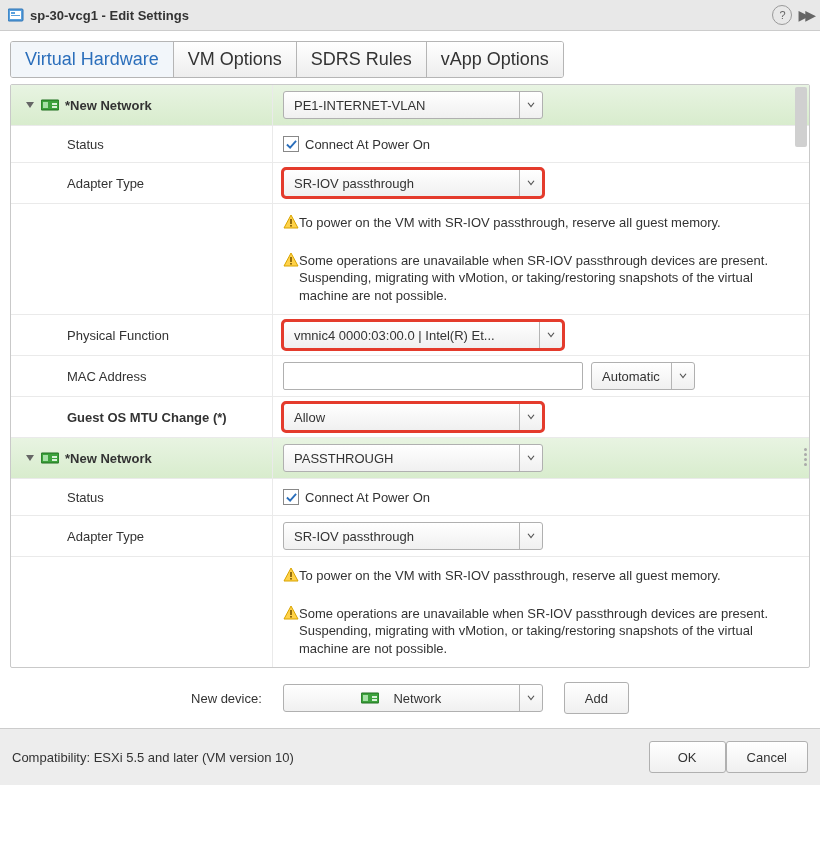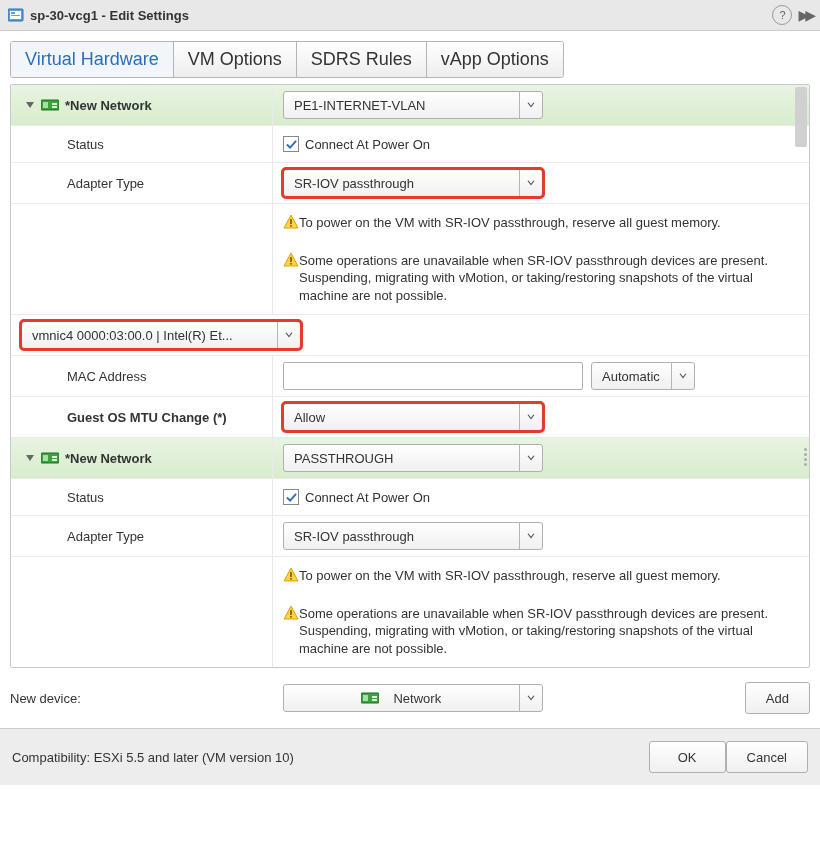--- a/index.html
+++ b/index.html
@@ -30,21 +30,21 @@
 .dd-text{flex:1;padding:0 10px;white-space:nowrap;overflow:hidden;text-overflow:ellipsis}
 .dd-btn{width:22px;height:100%;border-left:1px solid #b5b5b5;display:flex;align-items:center;justify-content:center}
 .dd-btn svg{width:8px;height:6px}
 .cbx{width:14px;height:14px;border:1px solid #888;margin-right:6px;background:#fff;display:flex;align-items:center;justify-content:center}
 .cbx svg{width:11px;height:11px}
 .warn{display:flex;align-items:flex-start;padding:4px 0}
 .warn-icon{flex:0 0 16px}
 .warn-text{flex:1;line-height:1.35;padding-right:30px}
 .hl{outline:3px solid #e43b2c;outline-offset:-1px}
 .txtbox{height:28px;border:1px solid #b0b0b0;border-radius:2px;background:#fff;box-sizing:border-box}
-.newdev{display:flex;align-items:center;justify-content:space-between;gap:14px;padding:14px 0}
+.newdev{display:flex;align-items:center;justify-content:center;gap:21px;padding:14px 0}
 .newdev-label{color:#333}
 .btn{height:30px;padding:0 20px;border:1px solid #b0b0b0;border-radius:3px;background:linear-gradient(#fff,#f0f0f0);cursor:pointer;display:flex;align-items:center;font-size:13px}
 .footer{display:flex;align-items:center;padding:12px;background:#ededed;border-top:1px solid #ccc}
 .footer .compat{flex:1;color:#333}
 .side-handle{position:absolute;right:-1px;top:50%;width:9px;height:22px;display:flex;flex-direction:column;justify-content:center;gap:2px;align-items:center;color:#aaa;transform:translateY(70px)}
 .side-handle span{width:3px;height:3px;background:#aaa;border-radius:50%}
 .dialog-shadow{box-shadow:4px 6px 0 rgba(0,0,0,0.5);width:820px}
 .sbar{position:absolute;top:2px;right:2px;bottom:2px;width:14px}
 .sbar .thumb{position:absolute;right:0;top:0;width:12px;height:60px;background:#d0d0d0;border-radius:2px}
 </style>
@@ -179,20 +179,21 @@
                 <div class="warn">
             <svg class="warn-icon" width="16" height="16">
                     <use href="#i-warn"></use>
                   </svg>
             <div class="warn-text">Some operations are unavailable when SR-IOV passthrough devices are present. Suspending, migrating with vMotion, or taking/restoring snapshots of the virtual machine are not possible.</div>
           </div>
               </div>
         </div>
 
         <div class="row">
+          <div class="lcol sub">Physical Function</div>
           <div class="rcol">
             <div class="dd hl" style="width:280px">
               <div class="dd-text">vmnic4 0000:03:00.0 | Intel(R) Et...</div>
               <div class="dd-btn">
                     <svg>
                       <use href="#i-caret"></use>
                     </svg>
                   </div>
             </div>
           </div>

